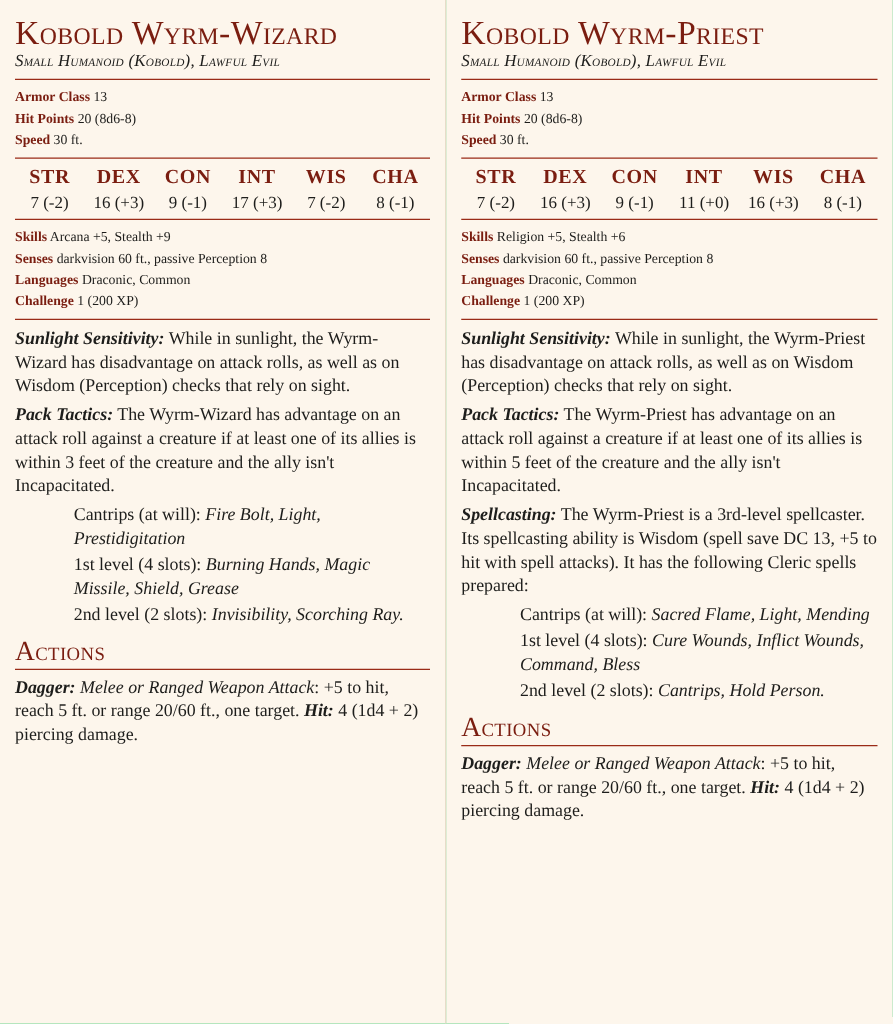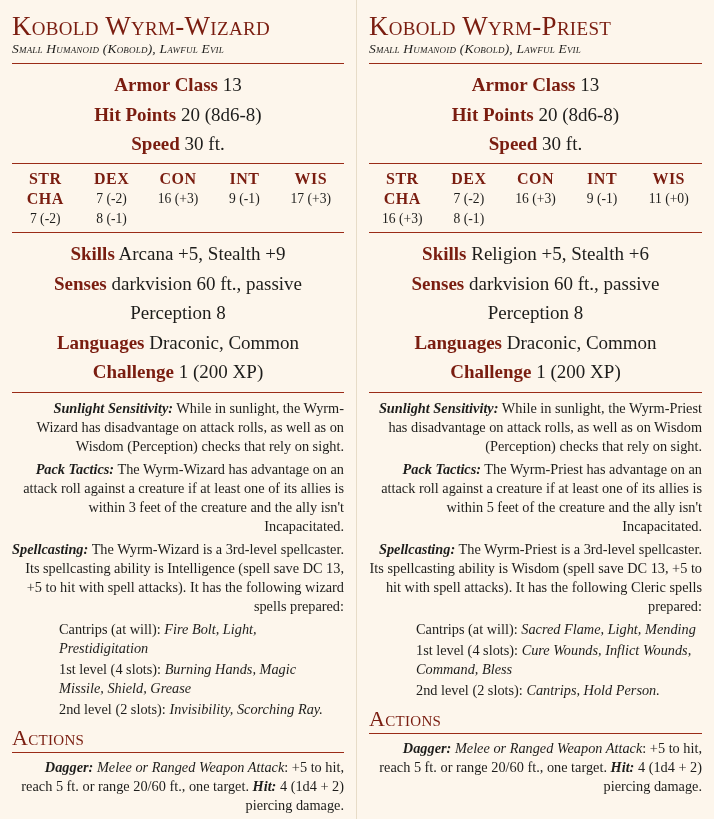--- a/index.html
+++ b/index.html
@@ -43,30 +43,29 @@
     letter-spacing: 0.2px;
   }
 
   .rule {
     height: 0;
     border-top: 1.6px solid #9a2b17;
     margin: 5px 0 6px 0;
   }
 
   .kv {
-    font-size: 19px;
+    font-size: 11px;
     color: #1d1d1b;
     line-height: 1.55;
-    text-align: center;
   }
   .kv b { color: #7a1d10; font-weight: bold; }
 
   .abilities {
     display: grid;
-    grid-template-columns: repeat(5, 1fr);
+    grid-template-columns: repeat(6, 1fr);
     text-align: center;
     margin: 2px 0 2px 0;
   }
   .abilities .ab-label {
     font-variant: small-caps;
     font-weight: bold;
     color: #7a1d10;
     font-size: 16px;
     letter-spacing: 0.5px;
     padding-bottom: 2px;
@@ -77,21 +76,21 @@
     padding-top: 1px;
     white-space: nowrap;
   }
 
   .traits { margin-top: 4px; }
   .trait {
     font-size: 14.3px;
     line-height: 1.33;
     color: #1d1d1b;
     margin-bottom: 4px;
-    text-align: right;
+    text-align: left;
   }
   .trait .tname {
     font-weight: bold;
     font-style: italic;
     color: #1d1d1b;
   }
   .trait .it { font-style: italic; }
 
   .section-head {
     font-variant: small-caps;
@@ -177,24 +176,20 @@
 
     <div class="traits">
       <div class="trait">
         <span class="tname">Sunlight Sensitivity:</span>
         <span>While in sunlight, the Wyrm-Wizard has disadvantage on attack rolls, as well as on Wisdom (Perception) checks that rely on sight.</span>
       </div>
       <div class="trait">
         <span class="tname">Pack Tactics:</span>
         <span>The Wyrm-Wizard has advantage on an attack roll against a creature if at least one of its allies is within 3 feet of the creature and the ally isn't Incapacitated.</span>
       </div>
-      <div class="trait">
-        <span class="tname">Spellcasting:</span>
-        <span>The Wyrm-Wizard is a 3rd-level spellcaster. Its spellcasting ability is Intelligence (spell save DC 13, +5 to hit with spell attacks). It has the following wizard spells prepared:</span>
-      </div>
       <div class="spell-line">
         <span>Cantrips (at will): </span><span class="it">Fire Bolt, Light, Prestidigitation</span>
       </div>
       <div class="spell-line">
         <span>1st level (4 slots): </span><span class="it">Burning Hands, Magic Missile, Shield, Grease</span>
       </div>
       <div class="spell-line">
         <span>2nd level (2 slots): </span><span class="it">Invisibility, Scorching Ray.</span>
       </div>
     </div>

